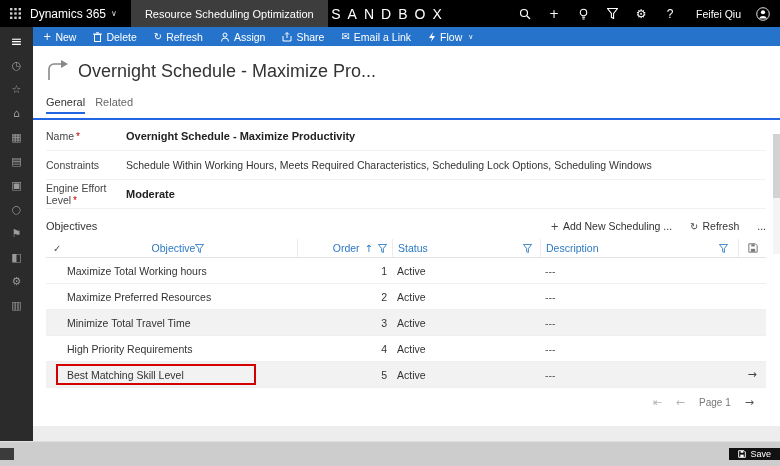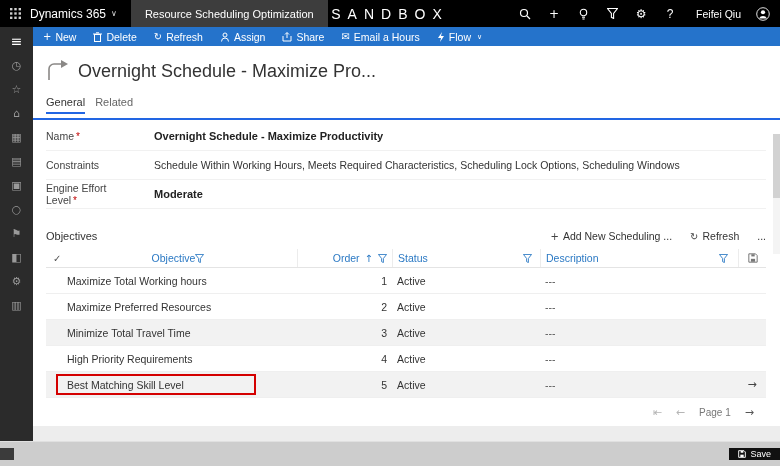--- a/index.html
+++ b/index.html
@@ -43,28 +43,28 @@
   .ph-text { display:flex; flex-direction:column; }
   .eyebrow { font-size:7.5px; color:#666; letter-spacing:.6px; }
   .page-title { font-size:18px; color:#333; margin-top:2px; }
 
   .tabs { display:flex; gap:10px; padding-left:13px; margin-top:14px; }
   .tab { font-size:11px; color:#666; padding-bottom:4px; }
   .tab.active { color:#333; border-bottom:2px solid #2266e3; }
   .blue-line { height:2px; background:#2266e3; margin-top:4px; }
 
   .content { padding:2px 14px 0 13px; }
-  .field { display:flex; align-items:center; height:29px; border-bottom:1px solid #f1f1f1;gap:28px; }
+  .field { display:flex; align-items:center; height:29px; border-bottom:1px solid #f1f1f1; }
   .field:last-of-type { border-bottom:none; }
   .field-label { width:80px; font-size:10.5px; color:#444; flex-shrink:0; }
   .req { color:#c00000; margin-left:2px; font-size:10px; }
   .field-value { font-size:11px; color:#222; font-weight:bold; }
   .field-value.plain { font-weight:normal; color:#333; font-size:10.5px; }
 
-  .obj-head { display:flex; align-items:center; justify-content:space-between; height:26px; margin-top:14px; }
+  .obj-head { display:flex; align-items:center; justify-content:space-between; height:26px; margin-top:4px; }
   .obj-title { font-size:11px; color:#333; }
   .obj-tools { display:flex; align-items:center; gap:18px; font-size:10.5px; color:#333; }
   .obj-tool { display:flex; align-items:center; gap:4px; }
   .obj-tool .cmd-ic { color:#444; }
 
   
   .grid-header { display:flex; align-items:center; height:19px; border-bottom:1px solid #e4e4e4;
                  font-size:10.5px; color:#2b79c4; }
   .gc-check { width:21px; padding-left:7px; color:#555; font-size:10px; }
   .gc-objective { width:230px; display:flex; align-items:center; justify-content:center; padding-right:8px; }
@@ -201,21 +201,21 @@
         <svg width="10" height="10" viewBox="0 0 10 10">
             <path d="M1 4 V9 H9 V4" fill="none" stroke="#fff" stroke-width="1"></path>
             <line x1="5" y1="6" x2="5" y2="0.8" stroke="#fff" stroke-width="1"></line>
             <path d="M3 2.5 L5 0.5 L7 2.5" fill="none" stroke="#fff" stroke-width="1"></path>
           </svg>
       </span>
       <span>Share</span>
     </span>
     <span class="cmd-item">
       <span class="cmd-ic glyph">✉</span>
-      <span>Email a Hours</span>
+      <span>Email a Link</span>
     </span>
     <span class="cmd-item">
       <span class="cmd-ic">
         <svg width="8" height="10" viewBox="0 0 8 10">
             <path d="M5 0 L1 6 H4 L3 10 L7 4 H4 Z" fill="#fff"></path>
           </svg>
       </span>
       <span>Flow</span>
       <span class="cmd-caret glyph">∨</span>
     </span>

